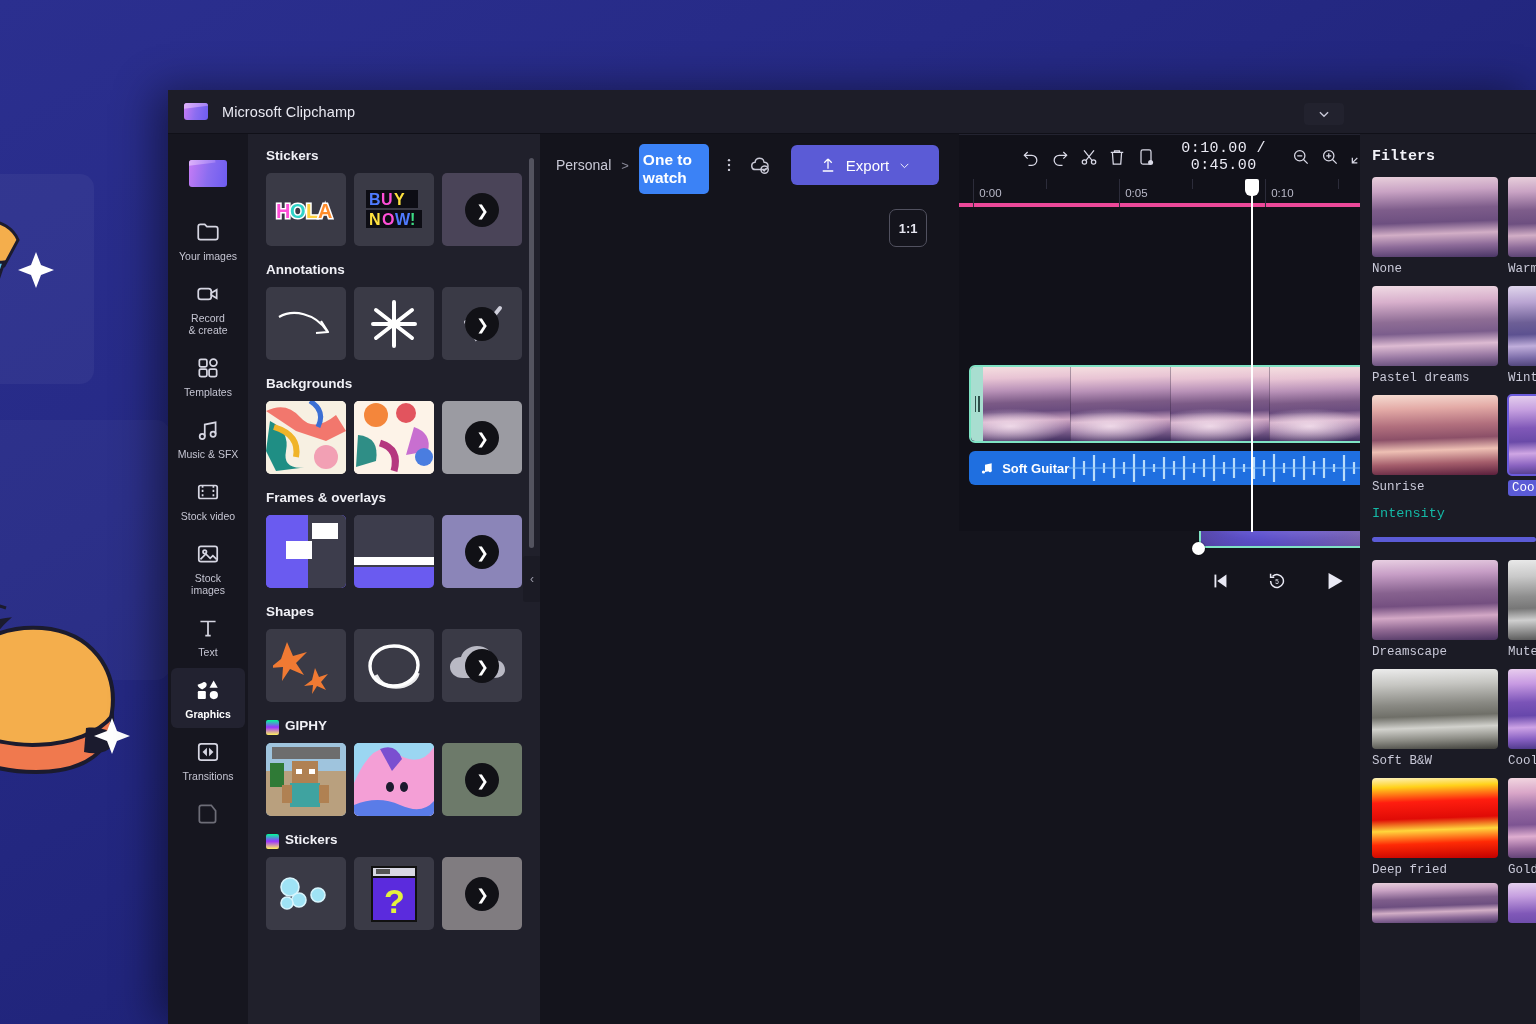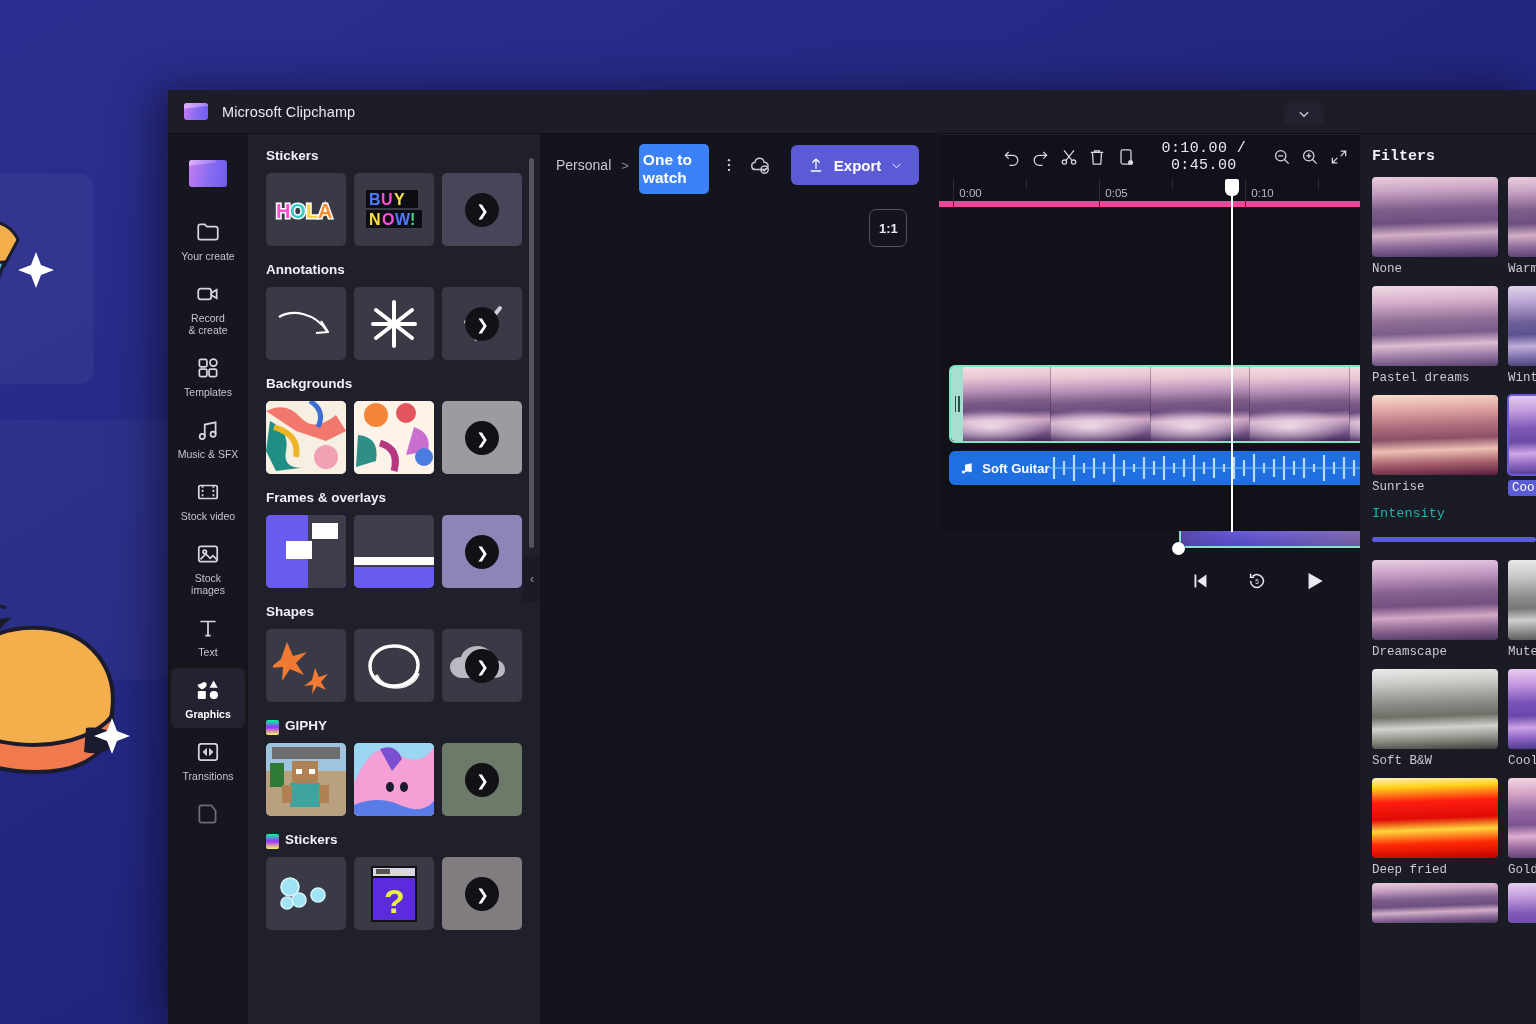--- a/index.html
+++ b/index.html
@@ -146,23 +146,23 @@
   }
   .icon-btn {
     width: 30px; height: 30px; border-radius: 5px; cursor: pointer;
     display: flex; align-items: center; justify-content: center;
     color: #c9c9d6;
   }
   .icon-btn svg { stroke:#c9c9d6; fill:none; stroke-width:1.6; }
   .spacer { flex: 1 1 auto; }
   #export-btn {
     background: #5b5bd6; color: #fff; border: none; cursor: pointer;
-    height: 40px; padding: 0 16px; border-radius: 6px;
+    height: 40px; padding: 0 28px; border-radius: 6px;
     display: flex; align-items: center; gap: 9px;
-    font-size: 15px; font-weight: 700; font-family: inherit;
+    font-size: 15px; font-weight: 400; font-family: inherit;
   }
   #export-btn svg { stroke: #fff; fill: none; stroke-width: 1.7; }
 
   
   #preview-wrap { flex: 1 1 auto; position: relative; }
   #float-toolbar {
     position: absolute; left: 170px; top: 92px;
     width: 46px; background: #2a2a38; border-radius: 7px;
     padding: 8px 0; display: flex; flex-direction: column; align-items: center; gap: 5px;
   }
@@ -248,21 +248,21 @@
     flex: 1 1 auto; text-align: center; color: #eaeaf4;
     font-family: "Liberation Mono", monospace; font-size: 15px; letter-spacing: .4px;
   }
   #chev-collapse {
     position: absolute; right: 42px; top: -32px;
     width: 40px; height: 22px; background: #22222e; border-radius: 4px;
     display: flex; align-items: center; justify-content: center;
     color: #c7c7d6; font-size: 11px; cursor: pointer;
   }
   #ruler {
-    height: 28px; position: relative; border-bottom: 6px solid #ec4899;
+    height: 28px; position: relative; border-bottom: 4px solid #ec4899;
     margin: 0 0 0 0;
   }
   .tick { position: absolute; top: 0; height: 28px; border-left: 1px solid #2c2c3a; }
   .tick span {
     position: absolute; left: 5px; top: 8px; color: #b9b9c8; font-size: 11.5px;
     white-space: nowrap;
   }
   #playhead {
     position: absolute; top: 0; width: 2px; background: #fff; z-index: 14;
     height: 100%;
@@ -368,21 +368,21 @@
 
     <div id="rail">
       <div class="rail-logo">
           <div class="clapper"></div>
         </div>
 
       <div class="rail-item">
         <svg width="26" height="26" viewBox="0 0 24 24">
             <path d="M3 7a2 2 0 0 1 2-2h4l2 2h8a2 2 0 0 1 2 2v8a2 2 0 0 1-2 2H5a2 2 0 0 1-2-2Z"></path>
           </svg>
-        <div class="lbl">Your create</div>
+        <div class="lbl">Your images</div>
       </div>
 
       <div class="rail-item">
         <svg width="26" height="26" viewBox="0 0 24 24">
             <rect x="3" y="7" width="12" height="10" rx="2.5"></rect>
             <path d="M15 11l5-3v8l-5-3Z"></path>
           </svg>
         <div class="lbl" style="white-space:pre-line">Record
 &amp; create</div>
       </div>

